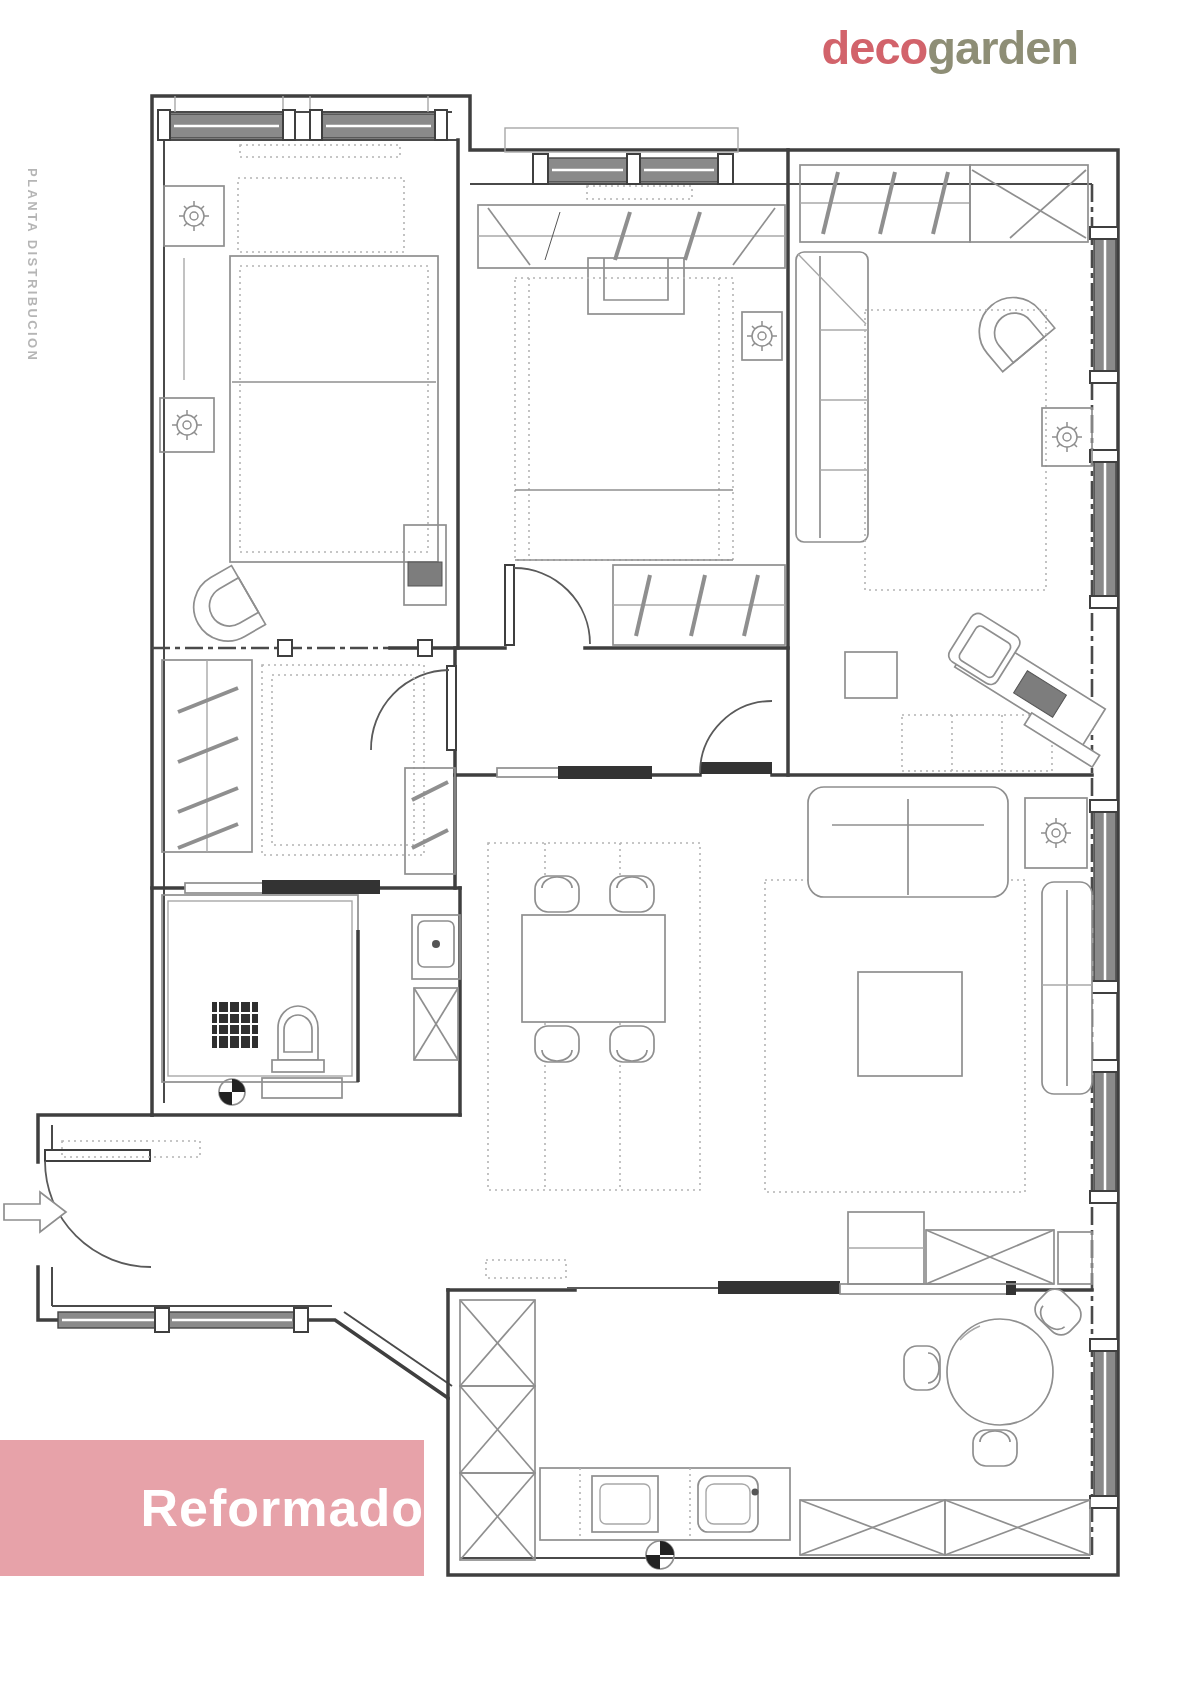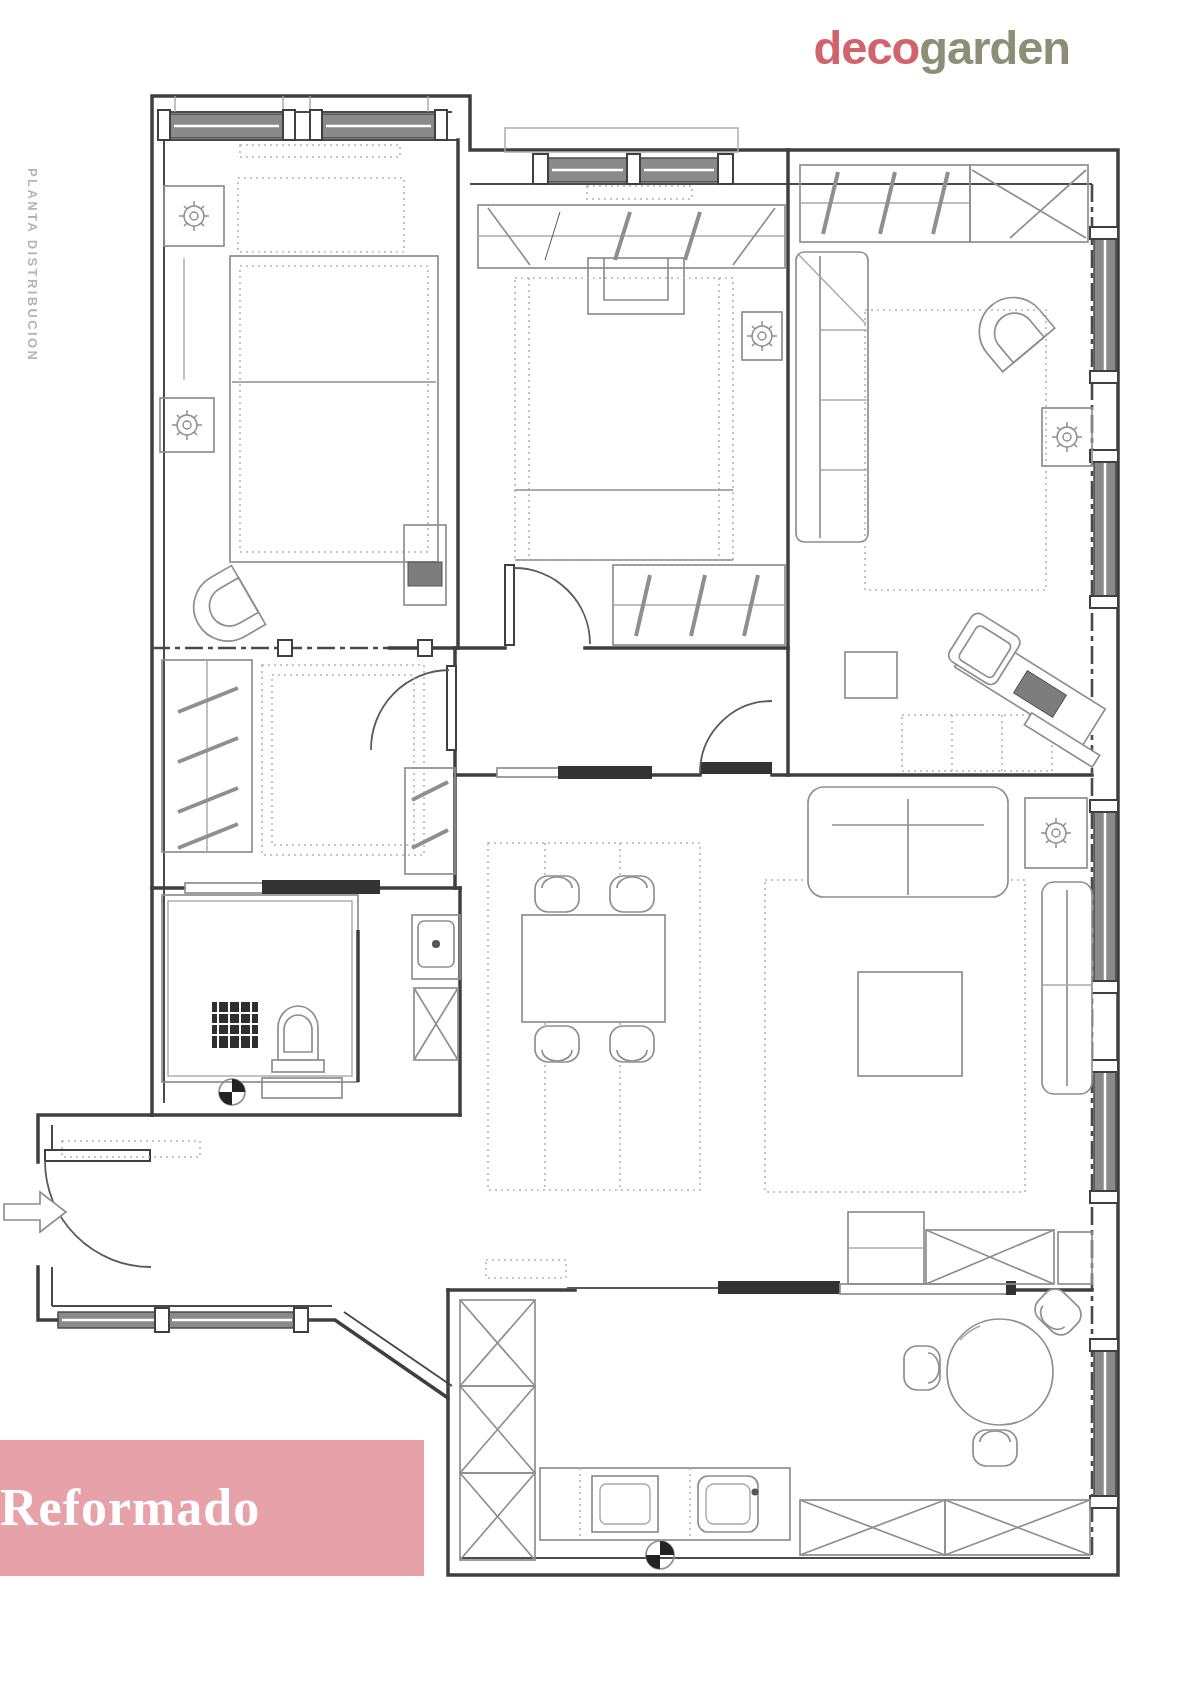--- a/index.html
+++ b/index.html
@@ -1,27 +1,27 @@
 <!DOCTYPE html>
 <html><head>
 <meta charset="utf-8">
 <style>
   html,body{margin:0;padding:0;background:#ffffff;}
   .page{position:relative;width:1200px;height:1698px;background:#fff;overflow:hidden;
         font-family:"Liberation Sans",sans-serif;}
-  .logo{position:absolute;top:20px;right:130px;font-size:47px;font-weight:700;
+  .logo{position:absolute;top:20px;right:122px;font-size:47px;font-weight:700;
         letter-spacing:-1px;white-space:nowrap;}
   .logo .p1{color:#d2636b;}
   .logo .p2{color:#8e8e76;}
   .side-label{position:absolute;left:40px;top:168px;transform:rotate(90deg);
         transform-origin:0 0;font-size:13px;letter-spacing:2.4px;color:#b5b5b5;
         font-weight:700;white-space:nowrap;}
   .stamp{position:absolute;left:0;top:1440px;width:424px;height:136px;background:#e7a2a9;}
-  .stamp .txt{display:block;width:100%;height:100%;line-height:136px;text-align:left;
-        color:#ffffff;font-size:52px;font-weight:600;letter-spacing:1px;font-family:Liberation Serif, serif;}
+  .stamp .txt{display:block;width:100%;height:100%;line-height:136px;text-align:right;
+        color:#ffffff;font-size:52px;font-weight:600;letter-spacing:1px;}
   svg{position:absolute;left:0;top:0;}
   
   .wall{stroke:#3f3f3f;stroke-width:3.5;fill:none;stroke-linecap:square;}
   .wall2{stroke:#4a4a4a;stroke-width:2;fill:none;}
   .wdash{stroke:#4a4a4a;stroke-width:2.6;fill:none;stroke-dasharray:18 5 5 5;}
   .furn{stroke:#8f8f8f;stroke-width:1.7;fill:none;}
   .furnw{stroke:#8f8f8f;stroke-width:1.7;fill:#ffffff;}
   .lite{stroke:#a8a8a8;stroke-width:1.4;fill:none;}
   .dot{stroke:#b4b4b4;stroke-width:1.6;fill:none;stroke-dasharray:2 4;}
   .win{fill:#8a8a8a;stroke:#454545;stroke-width:1.4;}

